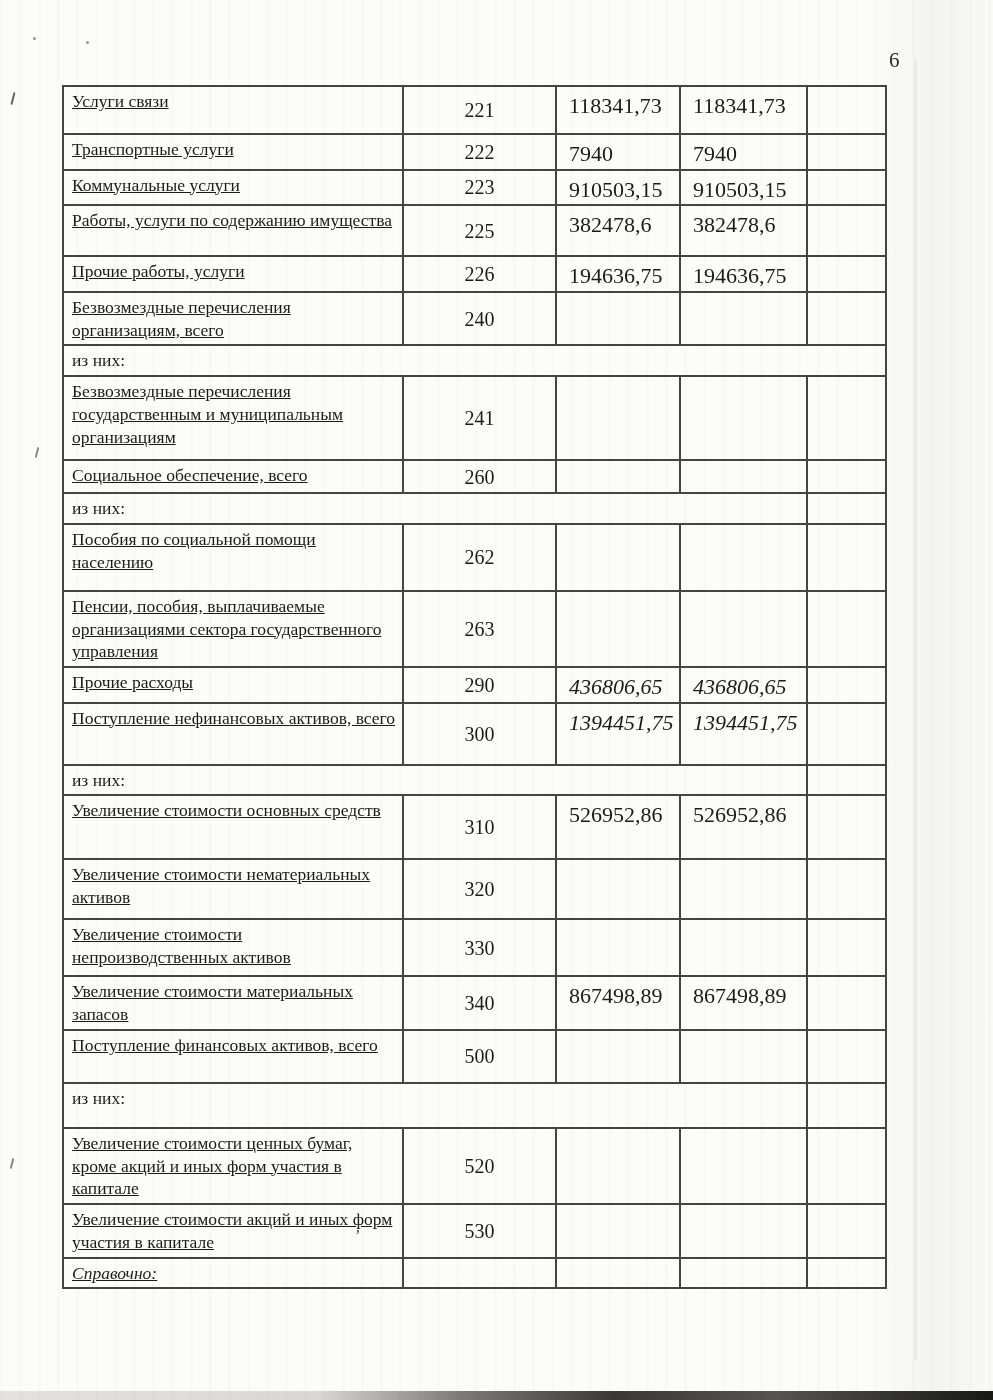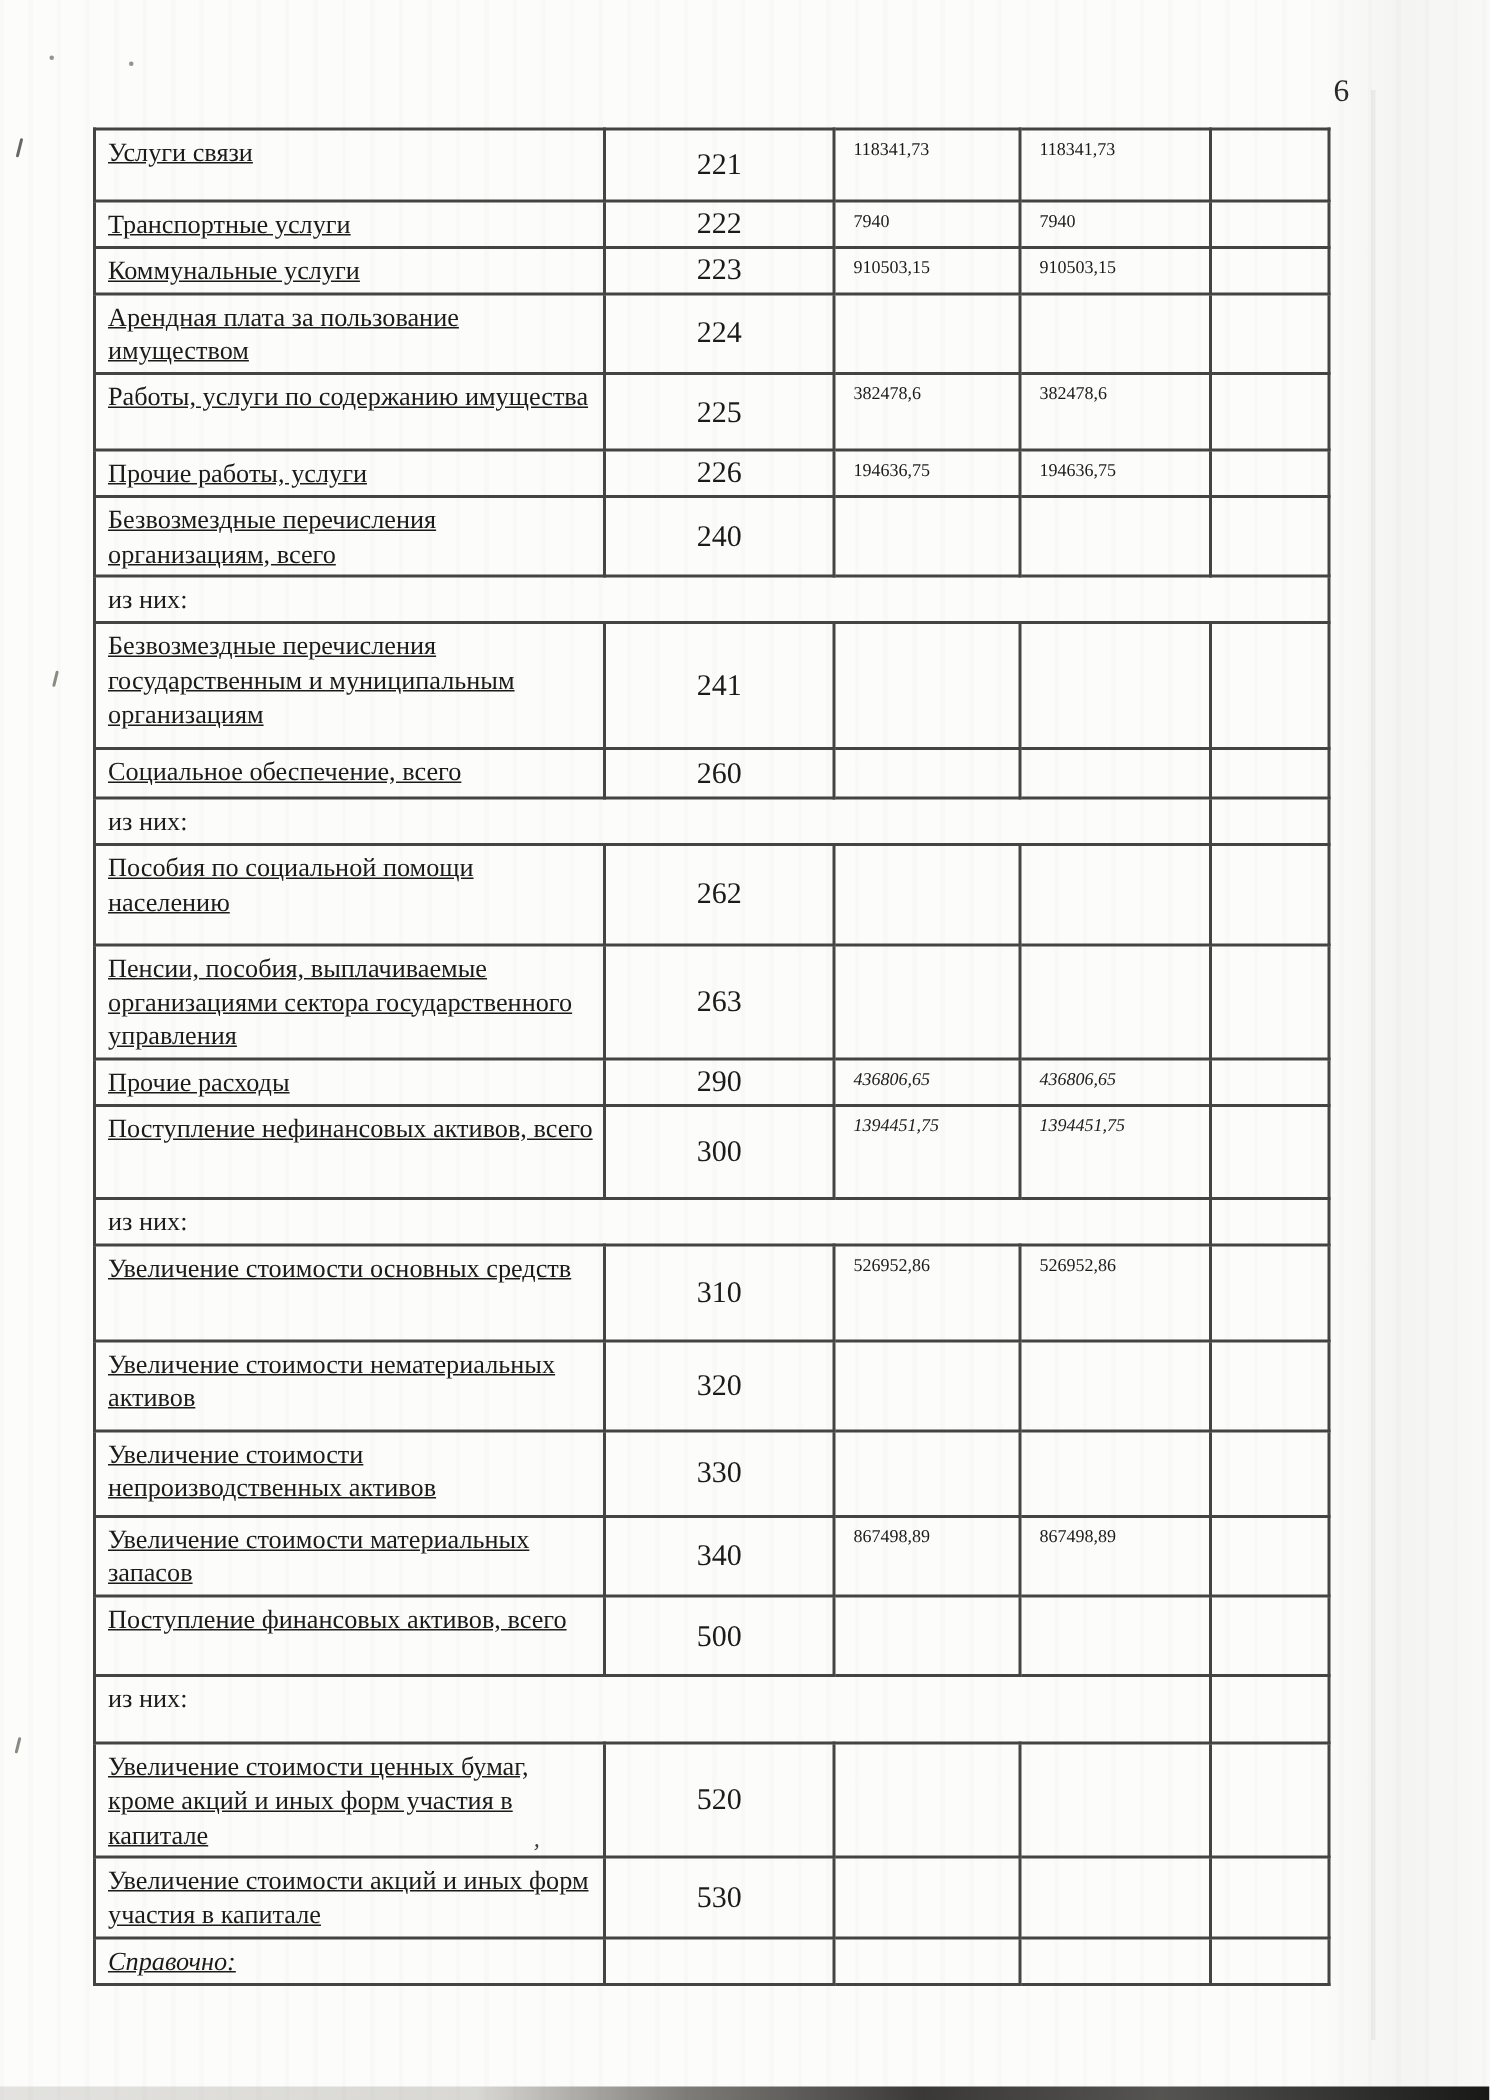--- a/index.html
+++ b/index.html
@@ -30,21 +30,21 @@
     position:absolute;left:62px;top:85px;
     width:823px;border-collapse:collapse;table-layout:fixed;
     font-size:17.5px;line-height:1.3;
   }
   table.report td{
     border:2px solid #454443;
     overflow:hidden;
   }
   td.label{vertical-align:top;padding:3px 6px 3px 8px;text-decoration:underline;}
   td.code{vertical-align:middle;text-align:center;font-size:20px;padding:0 4px;}
-  td.val{vertical-align:top;padding:5px 4px 0 12px;font-size:12px;white-space:nowrap;}
+  td.val{vertical-align:top;padding:5px 4px 0 12px;font-size:22px;white-space:nowrap;}
   td.iznih{vertical-align:top;padding:3px 6px 3px 8px;}
   td.extra{padding:0;}
   .em{font-style:italic;}
   
   .artifact{position:absolute;pointer-events:none;}
   .tick{width:2px;height:13px;background:#6a6762;transform:rotate(14deg);border-radius:1px;}
   .tick.faint{background:#8d8a84;height:11px;}
   .speck{width:3px;height:3px;background:#96938d;border-radius:50%;}
   .stray-comma{font-style:italic;font-size:16px;color:#3c3b39;}
   .bottom-band{
@@ -92,27 +92,20 @@
           <td class="extra"></td>
         </tr>
         <tr style="height: 25px;">
           <td class="label">Коммунальные услуги</td>
           <td class="code">223</td>
           <td class="val">910503,15</td>
           <td class="val">910503,15</td>
           <td class="extra"></td>
         </tr>
         <tr style="height: 51px;">
-          <td class="label">Арендная плата за пользование имуществом</td>
-          <td class="code">224</td>
-          <td class="val"></td>
-          <td class="val"></td>
-          <td class="extra"></td>
-        </tr>
-        <tr style="height: 51px;">
           <td class="label">Работы, услуги по содержанию имущества</td>
           <td class="code">225</td>
           <td class="val">382478,6</td>
           <td class="val">382478,6</td>
           <td class="extra"></td>
         </tr>
         <tr style="height: 26px;">
           <td class="label">Прочие работы, услуги</td>
           <td class="code">226</td>
           <td class="val">194636,75</td>

